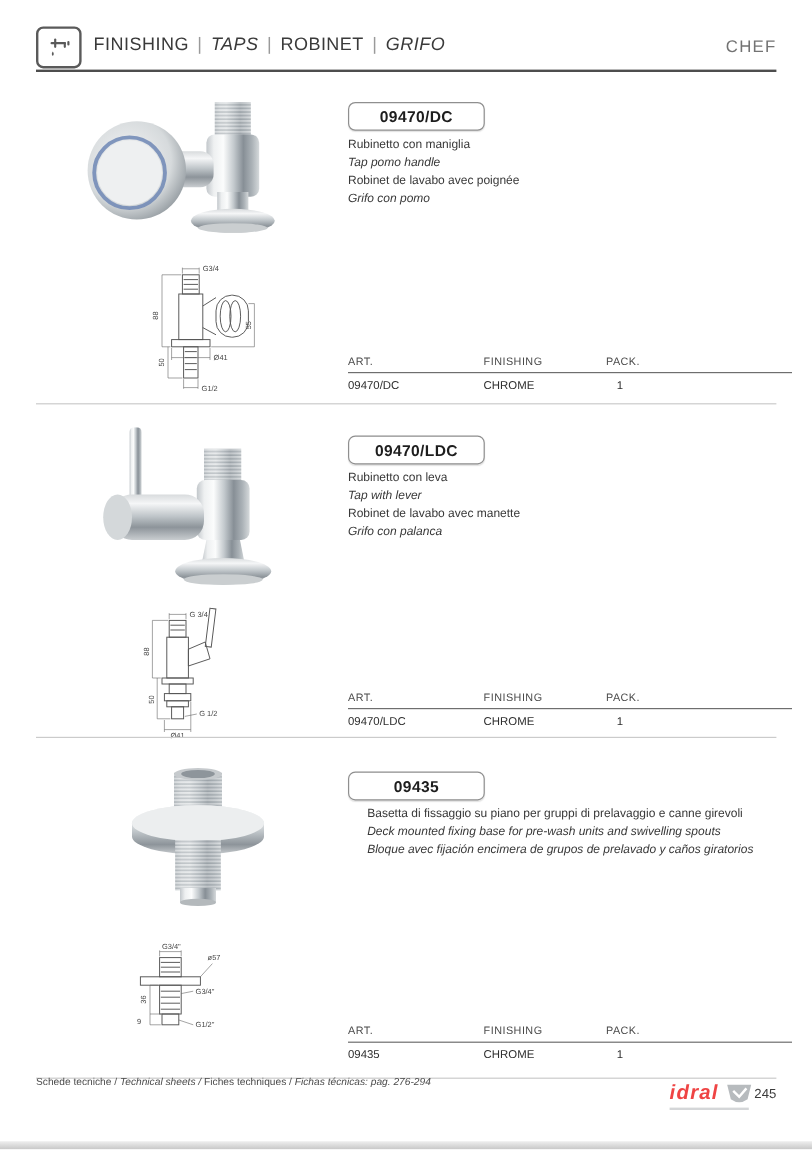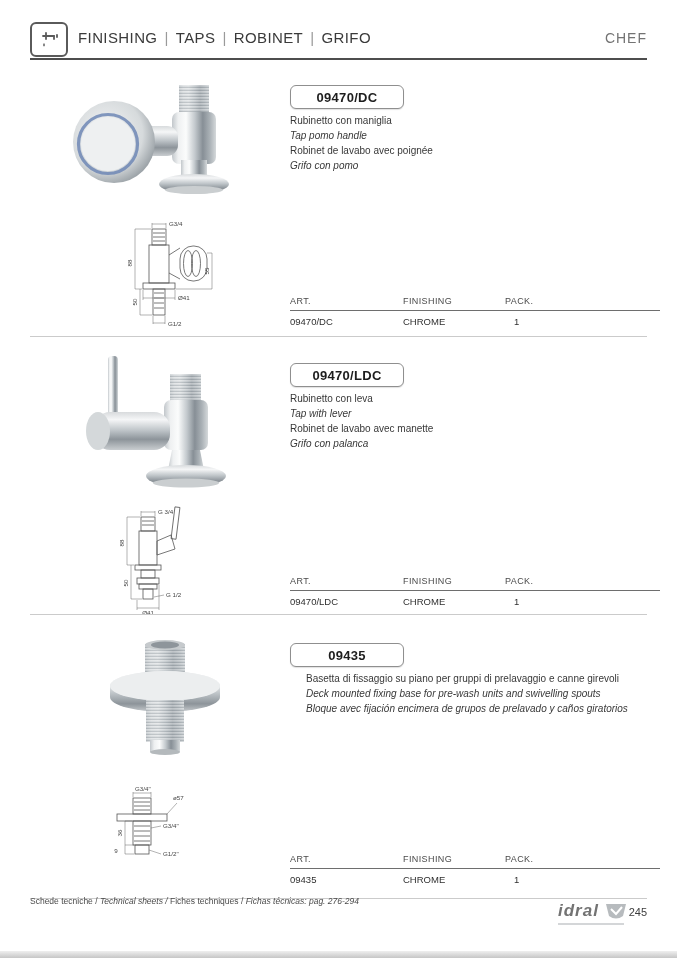--- a/index.html
+++ b/index.html
@@ -5,21 +5,21 @@
   html,body{margin:0;padding:0;background:#fff;}
   .page{
     position:relative;width:677px;height:958px;background:#fff;overflow:hidden;
     font-family:"Liberation Sans","DejaVu Sans",sans-serif;color:#3c3c3c;
   }
   
   .header{position:absolute;left:30px;right:30px;top:20px;height:38px;border-bottom:2px solid #4d4d4d;}
   .hdr-icon{position:absolute;left:0;top:2px;width:34px;height:31px;border:2px solid #5a5a5a;border-radius:6px;display:flex;align-items:center;justify-content:center;}
   .hdr-title{position:absolute;left:48px;top:9px;font-size:15px;letter-spacing:.4px;color:#3a3a3a;white-space:nowrap;}
   .hdr-title .sep{color:#9a9a9a;margin:0 7px;font-weight:300;}
-  .hdr-title .it-lang{}
+  .hdr-title .it-lang{font-style:italic;}
   .hdr-collection{position:absolute;right:0;top:10px;font-size:14px;font-weight:normal;letter-spacing:1px;color:#737373;}
   
   .code-box{
     position:absolute;left:290px;width:112px;height:22px;border:1.2px solid #8f8f8f;border-radius:6px;
     display:flex;align-items:center;justify-content:center;font-size:13px;font-weight:bold;color:#1d1d1d;
     box-shadow:0 1px 1px rgba(0,0,0,.12);letter-spacing:.3px;background:#fff;
   }
   
   .descs{position:absolute;left:290px;width:372px;font-size:10px;line-height:15px;color:#383838;}
   .descs .ln{white-space:nowrap;}
@@ -31,21 +31,21 @@
   .c-art{width:113px;}
   .c-fin{width:102px;}
   .c-pack{flex:1;}
   .t-row .c-pack{padding-left:9px;}
   
   .divider{position:absolute;left:30px;right:30px;height:0;border-top:1.5px solid #cbcbcb;}
   .footer-text{position:absolute;left:30px;top:896px;font-size:8.5px;color:#4a4a4a;}
   .footer-text .em{font-style:italic;}
   .page-num{position:absolute;right:30px;top:906px;font-size:11px;color:#3c3c3c;}
   .brand-logo{position:absolute;left:558px;top:903px;width:70px;text-align:left;}
-  .brand-word{font-size:17px;font-weight:bold;font-style:italic;color:#737373;letter-spacing:1px;line-height:16px;display:inline-block;vertical-align:top;}
+  .brand-word{font-size:17px;font-weight:bold;font-style:italic;color:#ef4444;letter-spacing:1px;line-height:16px;display:inline-block;vertical-align:top;}
   .brand-tagline{width:66px;height:2px;background:#d4d6d8;margin-top:2px;}
   .photo,.drawing{position:absolute;}
   .bottom-edge{position:absolute;left:0;right:0;bottom:0;height:7px;background:linear-gradient(#efefef,#c6c6c6);}
   svg text{font-family:"Liberation Sans","DejaVu Sans",sans-serif;}
 </style>
 </head>
 <body>
 
 <div class="page">
 

